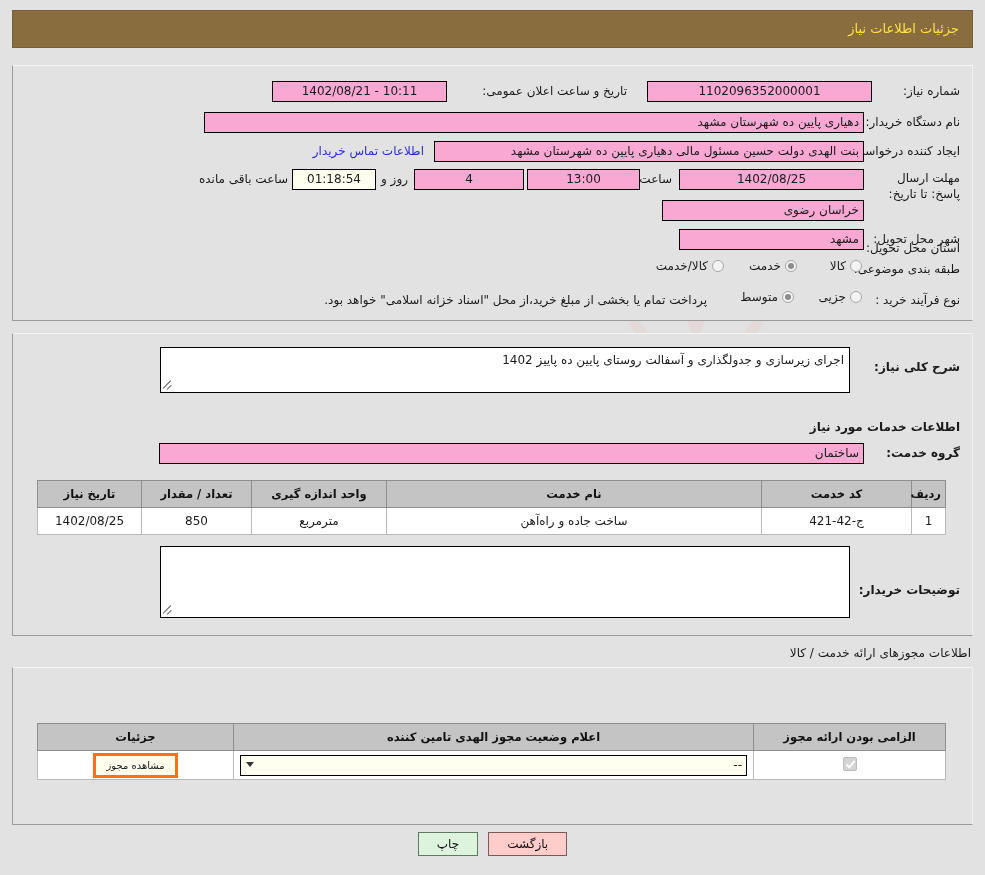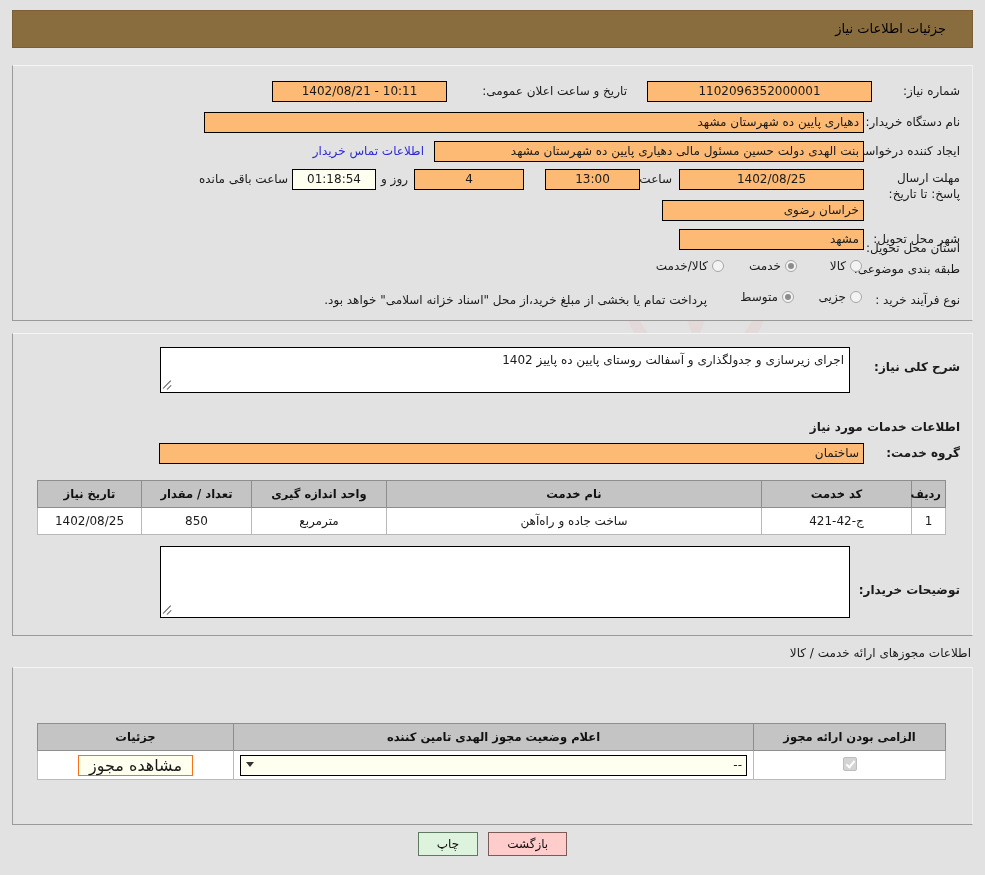--- a/index.html
+++ b/index.html
@@ -48,24 +48,24 @@
   .topbar {
     position: absolute;
     top: 10px; right: 12px; left: 12px;
     height: 38px;
     background: #8a6d3f;
     border: 1px solid #7a5f36;
     box-sizing: border-box;
     z-index: 2;
   }
   .topbar-title {
-    color: #000000;
+    color: #fde047;
     font-size: 13px;
     line-height: 36px;
-    padding-right: 26px;
+    padding-right: 13px;
   }
 
   
   .panel {
     position: absolute;
     background: #e2e2e2;
     border: 1px solid #9a9a9a;
     border-top-color: #f5f5f5;
     border-right-color: #f0f0f0;
     box-sizing: border-box;
@@ -79,21 +79,21 @@
   .lbl {
     position: absolute;
     font-size: 12px;
     color: #1a1a1a;
     white-space: nowrap;
     text-align: right;
   }
   .lbl.bold { font-weight: bold; }
   .box {
     position: absolute;
-    background: #fdba74;
+    background: #f9a8d4;
     border: 1px solid #000000;
     box-sizing: border-box;
     font-size: 12px;
     line-height: 19px;
     height: 21px;
     padding: 0 4px;
     white-space: nowrap;
     overflow: hidden;
     text-overflow: ellipsis;
   }
@@ -229,22 +229,22 @@
     position: absolute;
     left: 5px; top: 6px;
     width: 0; height: 0;
     border-left: 4px solid transparent;
     border-right: 4px solid transparent;
     border-top: 5px solid #333;
   }
   .minibtn {
     display: inline-block;
     background: #ffffef;
-    border: 1px solid #f97316;
-    font-size: 16px;
+    border: 3px solid #f97316;
+    font-size: 10px;
     padding: 2px 10px;
     line-height: 15px;
     cursor: pointer;
     color: #1a1a1a;
   }
 
   
   .footer {
     position: absolute;
     top: 832px; right: 0; left: 0;
@@ -300,21 +300,21 @@
   <div class="lbl" style="top:49px; right:12px;">نام دستگاه خریدار:</div>
   <div class="box right" style="top:46px; right:108px; width:660px;">دهیاری پایین ده  شهرستان مشهد</div>
 
   <div class="lbl" style="top:78px; right:12px;">ایجاد کننده درخواست:</div>
   <div class="box right" style="top:75px; right:108px; width:430px;">بنت الهدی دولت حسین مسئول مالی  دهیاری پایین ده  شهرستان مشهد</div>
   <div class="link" style="top:78px; right:548px;">اطلاعات تماس خرید‌ار</div>
 
   <div class="lbl" style="top:104px; right:12px; width:92px; line-height:16px; white-space:normal;">مهلت ارسال پاسخ: تا تاریخ:</div>
   <div class="box center num" style="top:103px; right:108px; width:185px;">1402/08/25</div>
   <div class="plain" style="top:106px; right:300px;">ساعت</div>
-  <div class="box center num" style="top:103px; right:332px; width:95px;">13:00</div>
+  <div class="box center num" style="top:103px; right:332px; width:113px;">13:00</div>
   <div class="box center num" style="top:103px; right:448px; width:110px;">4</div>
   <div class="plain" style="top:106px; right:564px;">روز و</div>
   <div class="box ivory center num" style="top:103px; right:596px; width:84px;">01:18:54</div>
   <div class="plain" style="top:106px; right:684px;">ساعت باقی مانده</div>
 
   <div class="lbl" style="top:137px; right:12px;margin-top:38px;">استان محل تحویل:</div>
   <div class="box right" style="top:134px; right:108px; width:202px;">خراسان رضوی</div>
 
   <div class="lbl" style="top:166px; right:12px;">شهر محل تحویل:</div>
   <div class="box right" style="top:163px; right:108px; width:185px;">مشهد</div>

